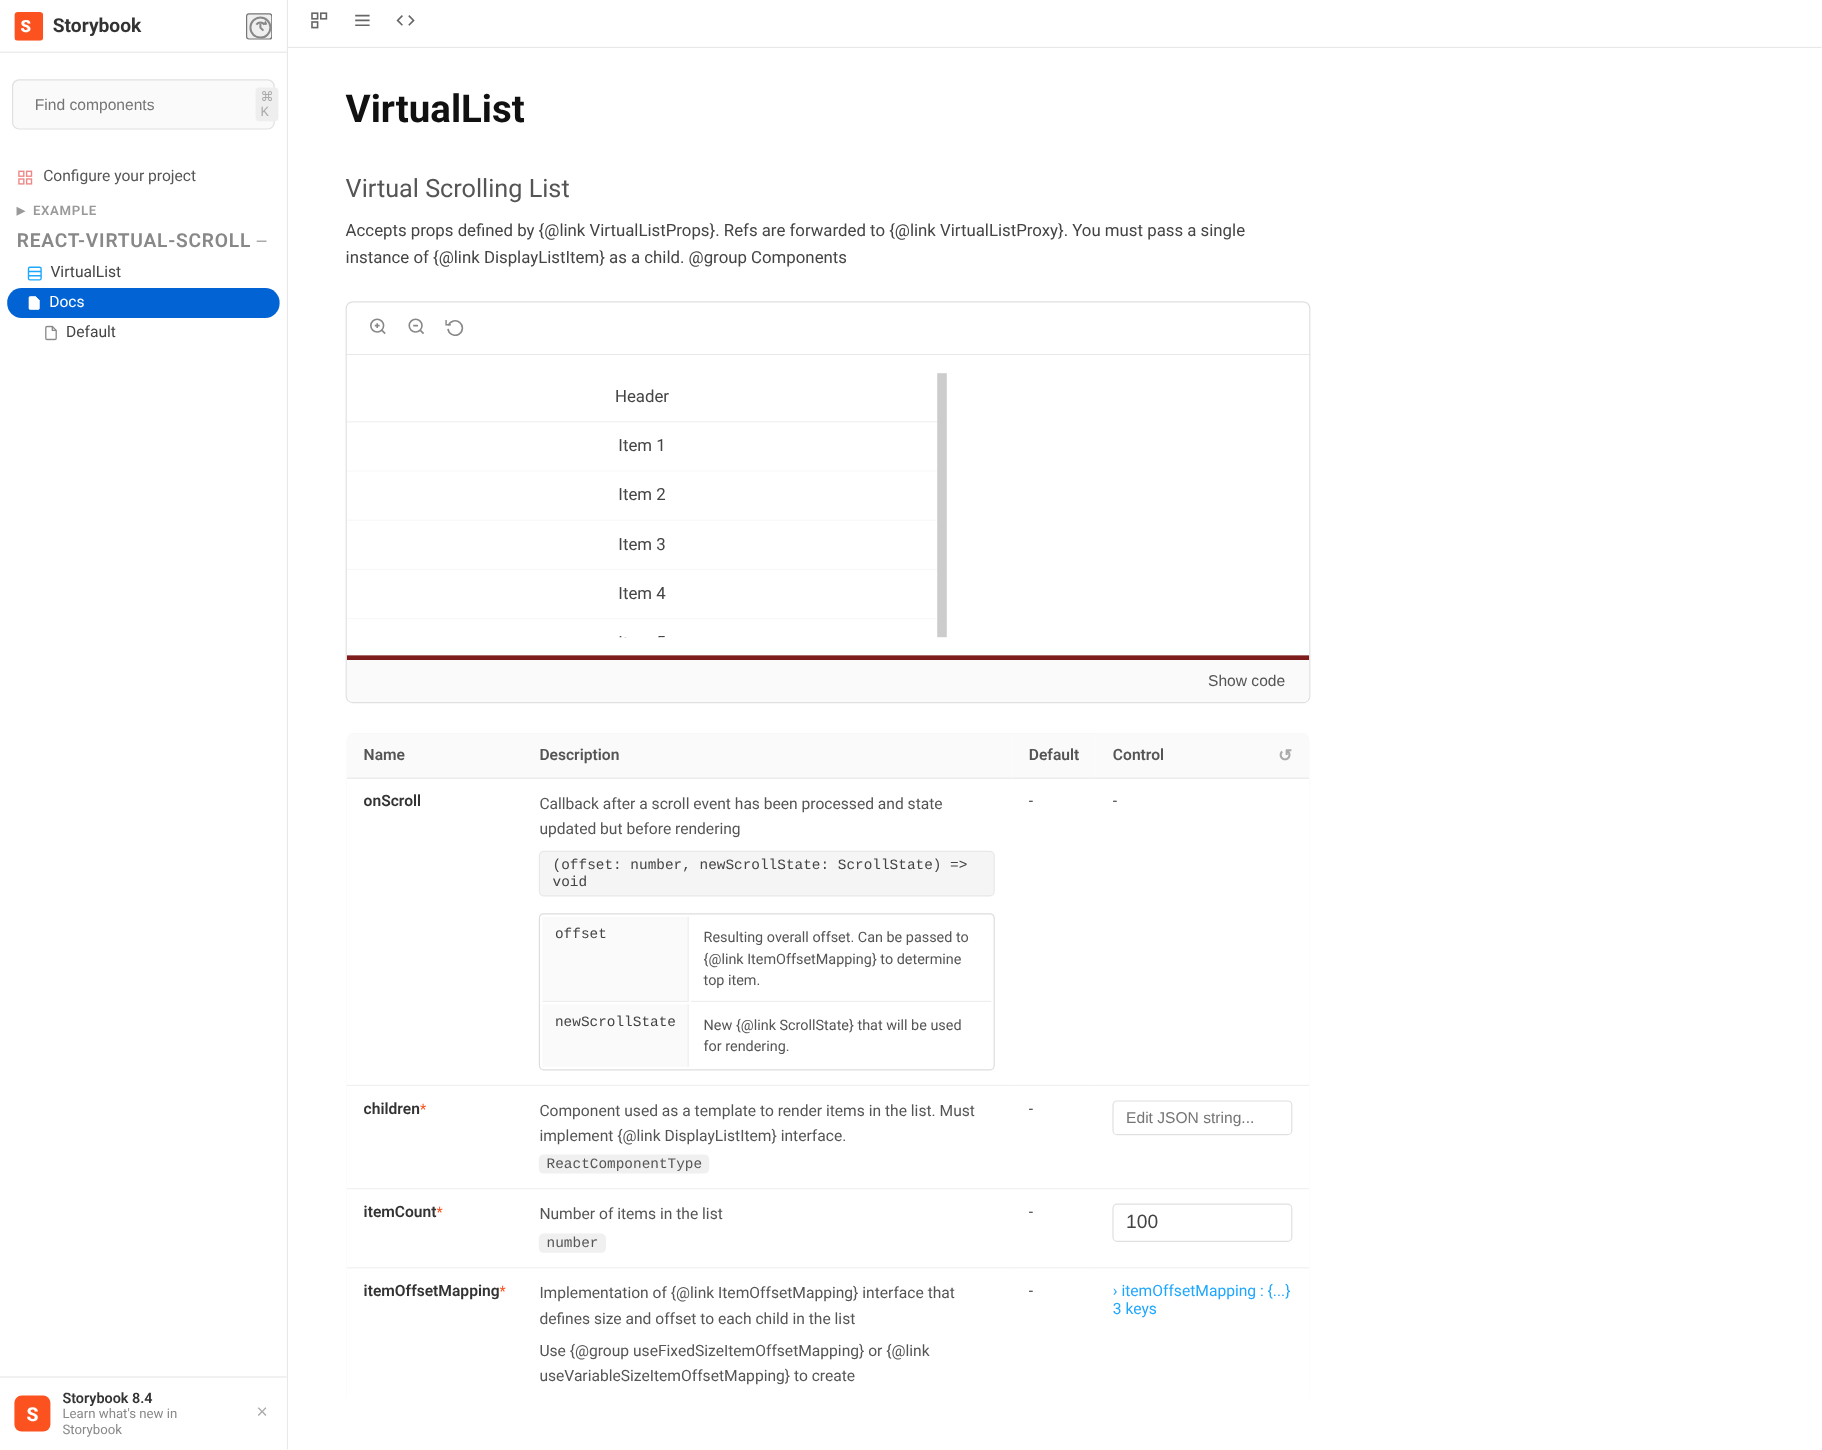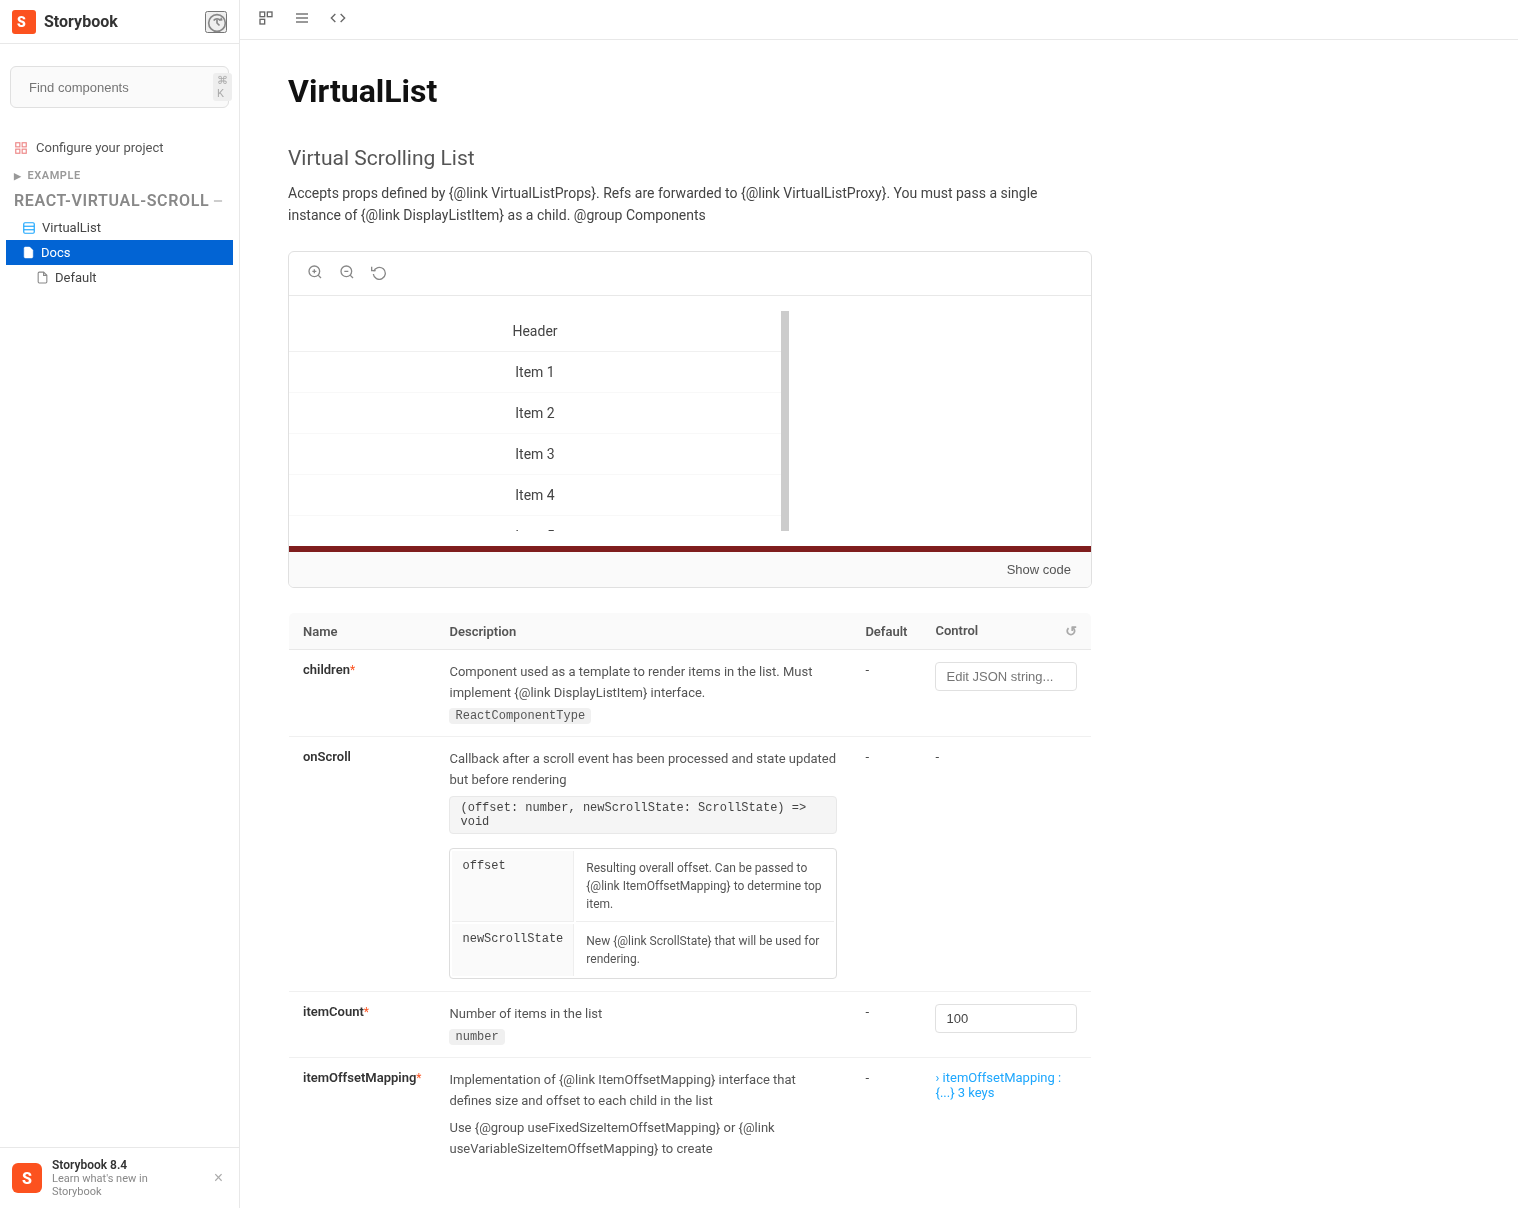--- a/index.html
+++ b/index.html
@@ -116,21 +116,21 @@
       align-items: center;
       gap: 6px;
       padding: 5px 14px 5px 22px;
       font-size: 13px;
       cursor: pointer;
       color: #444;
     }
     .nav-tree-item.active {
       background: #0264d4;
       color: #fff;
-      border-radius: 0;
+      border-radius: 12px;
       margin: 0 6px;
       padding: 5px 10px 5px 16px;
     }
     .nav-tree-item.sub {
       padding-left: 36px;
     }
 
     
     .sidebar-toast {
       border-top: 1px solid #e8e8e8;
@@ -282,21 +282,21 @@
     .virtual-list-item {
       padding: 12px 0;
       font-size: 14px;
       color: #444;
       border-bottom: 1px solid #f8f8f8;
     }
     .show-code-bar {
       display: flex;
       justify-content: flex-end;
       padding: 6px 12px;
-      border-top: 6px solid #7f1d1d;
+      border-top: 4px solid #7f1d1d;
       background: #fafafa;
     }
     .show-code-btn {
       background: none;
       border: none;
       cursor: pointer;
       font-size: 13px;
       color: #555;
       padding: 4px 8px;
       border-radius: 4px;
@@ -388,21 +388,21 @@
       padding: 6px 10px;
       font-size: 13px;
       width: 100%;
       color: #444;
       background: #fff;
     }
     .control-number {
       border: 1px solid #e0e0e0;
       border-radius: 4px;
       padding: 6px 10px;
-      font-size: 13px;
+      font-size: 16px;
       width: 100%;
       color: #444;
       background: #fff;
     }
     .prop-link-blue {
       color: #1ea7fd;
     }
   </style>
 </head>
 <body>
@@ -579,34 +579,20 @@
           <th style="display:flex;align-items:center;justify-content:space-between;">
             <span>Control</span>
             <span class="reset-icon">↺</span>
           </th>
         </tr>
       </thead>
       <tbody>
 
         <tr>
           <td>
-            <span class="prop-name">children</span><span class="prop-required">*</span>
-          </td>
-          <td>
-            <div class="prop-description">Component used as a template to render items in the list. Must implement {@link DisplayListItem} interface.</div>
-            <span class="prop-type">ReactComponentType</span>
-          </td>
-          <td>-</td>
-          <td>
-            <input class="control-input" type="text" placeholder="Edit JSON string..." style="">
-          </td>
-        </tr>
-
-        <tr>
-          <td>
             <span class="prop-name">onScroll</span>
           </td>
           <td>
             <div class="prop-description">Callback after a scroll event has been processed and state updated but before rendering</div>
             <div class="prop-code">(offset: number, newScrollState: ScrollState) =&gt; void</div>
             <table class="param-table">
               <tbody>
                   <tr>
                 <td>offset</td>
                 <td>Resulting overall offset. Can be passed to {@link ItemOffsetMapping} to determine top item.</td>
@@ -617,20 +603,34 @@
               </tr>
             </tbody>
               </table>
           </td>
           <td>-</td>
           <td>-</td>
         </tr>
 
         <tr>
           <td>
+            <span class="prop-name">children</span><span class="prop-required">*</span>
+          </td>
+          <td>
+            <div class="prop-description">Component used as a template to render items in the list. Must implement {@link DisplayListItem} interface.</div>
+            <span class="prop-type">ReactComponentType</span>
+          </td>
+          <td>-</td>
+          <td>
+            <input class="control-input" type="text" placeholder="Edit JSON string..." style="">
+          </td>
+        </tr>
+
+        <tr>
+          <td>
             <span class="prop-name">itemCount</span><span class="prop-required">*</span>
           </td>
           <td>
             <div class="prop-description">Number of items in the list</div>
             <span class="prop-type">number</span>
           </td>
           <td>-</td>
           <td>
             <input class="control-number" type="number" value="100" style="">
           </td>

